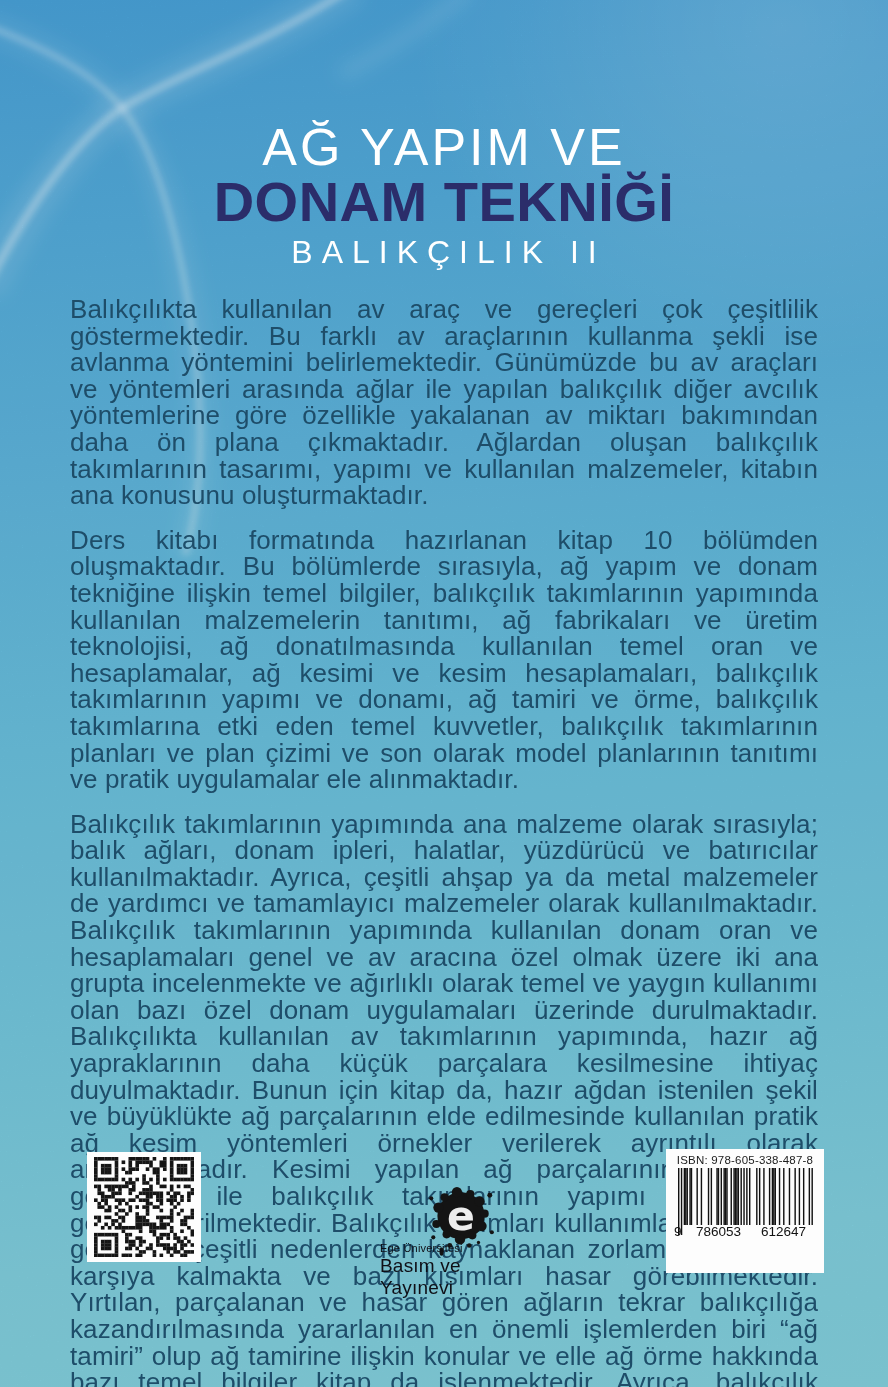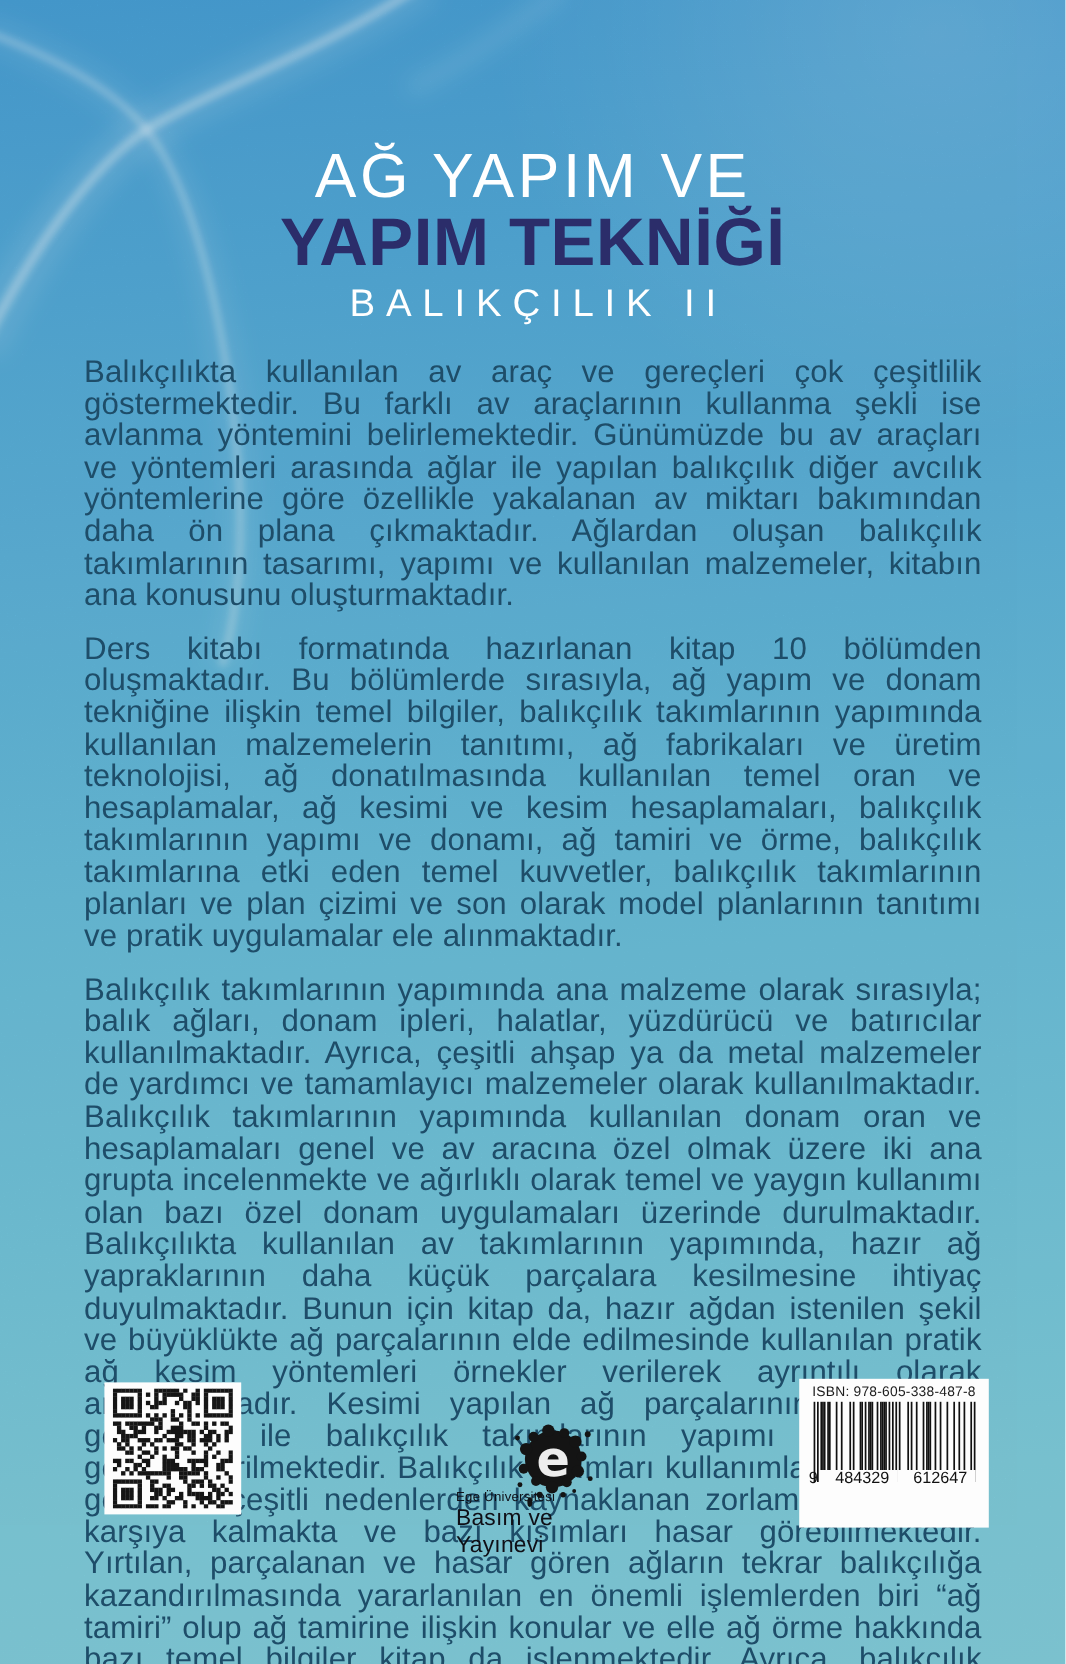--- a/index.html
+++ b/index.html
@@ -61,21 +61,21 @@
       <filter id="noise">
           <feTurbulence type="fractalNoise" baseFrequency="0.8" numOctaves="2" stitchTiles="stitch"></feTurbulence>
         <feColorMatrix type="matrix" values="0 0 0 0 0  0 0 0 0 0  0 0 0 0 0  0.9 0.9 0.9 0 0"></feColorMatrix>
         </filter>
     </defs>
     <rect width="888" height="1387" filter="url(#noise)"></rect>
   </svg>
 
   <header class="title">
     <div class="t1">AĞ YAPIM VE</div>
-    <div class="t2">YAPIM TEKNİĞİ</div>
+    <div class="t2">DONAM TEKNİĞİ</div>
     <div class="t3">BALIKÇILIK II</div>
   </header>
 
   <main class="synopsis">
     <p>Balıkçılıkta kullanılan av araç ve gereçleri çok çeşitlilik göstermektedir. Bu farklı av araçlarının kullanma şekli ise avlanma yöntemini belirlemektedir. Günümüzde bu av araçları ve yöntemleri arasında ağlar ile yapılan balıkçılık diğer avcılık yöntemlerine göre özellikle yakalanan av miktarı bakımından daha ön plana çıkmaktadır. Ağlardan oluşan balıkçılık takımlarının tasarımı, yapımı ve kullanılan malzemeler, kitabın ana konusunu oluşturmaktadır.</p>
     <p>Ders kitabı formatında hazırlanan kitap 10 bölümden oluşmaktadır. Bu bölümlerde sırasıyla, ağ yapım ve donam tekniğine ilişkin temel bilgiler, balıkçılık takımlarının yapımında kullanılan malzemelerin tanıtımı, ağ fabrikaları ve üretim teknolojisi, ağ donatılmasında kullanılan temel oran ve hesaplamalar, ağ kesimi ve kesim hesaplamaları, balıkçılık takımlarının yapımı ve donamı, ağ tamiri ve örme, balıkçılık takımlarına etki eden temel kuvvetler, balıkçılık takımlarının planları ve plan çizimi ve son olarak model planlarının tanıtımı ve pratik uygulamalar ele alınmaktadır.</p>
     <p>Balıkçılık takımlarının yapımında ana malzeme olarak sırasıyla; balık ağları, donam ipleri, halatlar, yüzdürücü ve batırıcılar kullanılmaktadır. Ayrıca, çeşitli ahşap ya da metal malzemeler de yardımcı ve tamamlayıcı malzemeler olarak kullanılmaktadır. Balıkçılık takımlarının yapımında kullanılan donam oran ve hesaplamaları genel ve av aracına özel olmak üzere iki ana grupta incelenmekte ve ağırlıklı olarak temel ve yaygın kullanımı olan bazı özel donam uygulamaları üzerinde durulmaktadır. Balıkçılıkta kullanılan av takımlarının yapımında, hazır ağ yapraklarının daha küçük parçalara kesilmesine ihtiyaç duyulmaktadır. Bunun için kitap da, hazır ağdan istenilen şekil ve büyüklükte ağ parçalarının elde edilmesinde kullanılan pratik ağ kesim yöntemleri örnekler verilerek ayrıntılı olarak anlatılmaktadır. Kesimi yapılan ağ parçalarının bir araya getirilmesi ile balıkçılık takımlarının yapımı ve donamı gerçekleştirilmektedir. Balıkçılık takımları kullanımları esnasında genellikle çeşitli nedenlerden kaynaklanan zorlamalar ile karşı karşıya kalmakta ve bazı kısımları hasar görebilmektedir. Yırtılan, parçalanan ve hasar gören ağların tekrar balıkçılığa kazandırılmasında yararlanılan en önemli işlemlerden biri “ağ tamiri” olup ağ tamirine ilişkin konular ve elle ağ örme hakkında bazı temel bilgiler kitap da işlenmektedir. Ayrıca, balıkçılık takımlarının teknik planları ve plan çiziminde uyulması gereken kurallar anlatılmakta ve teorik ders ile paralel yürütülen uygulamalarda öğrencilere yaptırılan model ağlara ilişkin örnekler verilmektedir.</p>
   </main>
 
   <div class="qr-panel">
@@ -550,18 +550,18 @@
         <rect x="111.08" y="0" width="1.42" height="57"></rect>
         <rect x="116.76" y="0" width="1.42" height="57"></rect>
         <rect x="122.44" y="0" width="1.42" height="57"></rect>
         <rect x="126.70" y="0" width="1.42" height="57"></rect>
         <rect x="130.96" y="0" width="1.42" height="57"></rect>
         <rect x="136.64" y="0" width="1.42" height="67"></rect>
         <rect x="139.48" y="0" width="1.42" height="67"></rect>
       </svg>
     <div class="bc-digits">
       <span class="bc-d1">9</span>
-      <span class="bc-d2">484329</span>
+      <span class="bc-d2">786053</span>
       <span class="bc-d3">612647</span>
     </div>
   </div>
 
 </div>
 
 </body></html>

